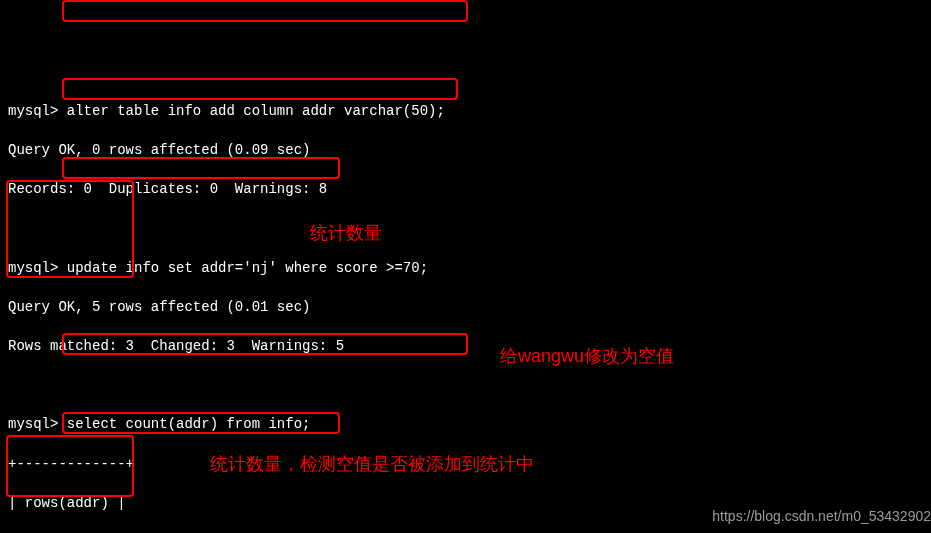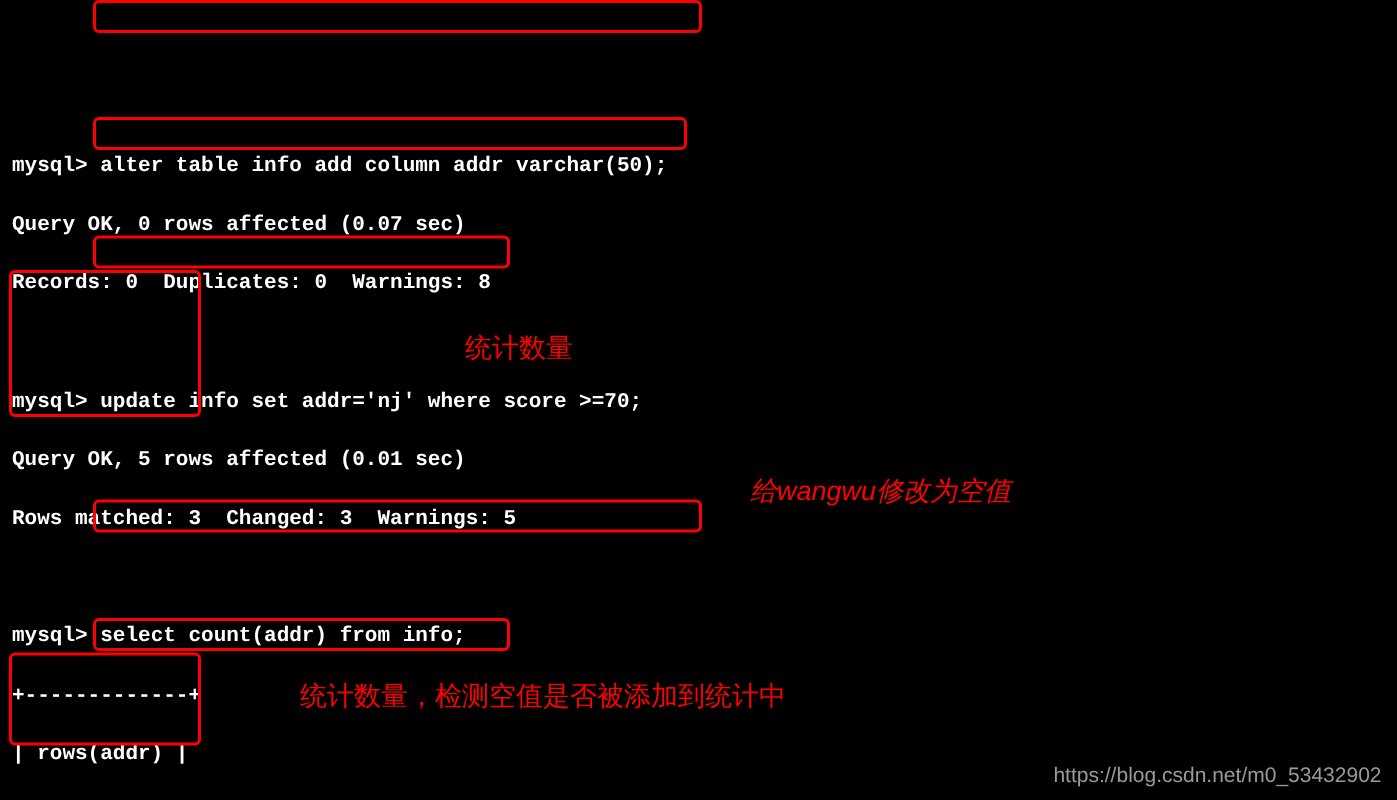--- a/index.html
+++ b/index.html
@@ -9,52 +9,52 @@
       font-family: 'Courier New', Consolas, monospace;
       font-size: 14px;
       line-height: 1.4;
       width: 931px;
       height: 533px;
       padding: 4px 8px;
       position: relative;
       white-space: pre;
       overflow: hidden;
     }
-    .line { display: block; font-weight: bold; }
+    .line { display: block; }
     .hlbox {
       position: absolute;
       border: 2px solid #ff0000;
       border-radius: 4px;
       background: transparent;
       pointer-events: none;
     }
     .annotation {
       position: absolute;
       color: #ff0000;
       font-family: "Microsoft YaHei", "SimHei", sans-serif;
       font-size: 18px;
       white-space: nowrap;
     }
     .watermark {
       position: absolute;
       bottom: 6px;
-      right: 10px;
+      right: 0;
       color: #9a9a9a;
       font-family: Arial, sans-serif;
       font-size: 14px;
     }
   </style>
 </head>
 <body>
 
 
 
 
 <span class="line"><span>mysql&gt; </span><span>alter table info add column addr varchar(50);</span></span>
-<span class="line">Query OK, 0 rows affected (0.07 sec)</span>
+<span class="line">Query OK, 0 rows affected (0.09 sec)</span>
 <span class="line">Records: 0  Duplicates: 0  Warnings: 8</span>
 <span class="line"> </span>
 <span class="line"><span>mysql&gt; </span><span>update info set addr='nj' where score &gt;=70;</span></span>
 <span class="line">Query OK, 5 rows affected (0.01 sec)</span>
 <span class="line">Rows matched: 3  Changed: 3  Warnings: 5</span>
 <span class="line"> </span>
 <span class="line"><span>mysql&gt; </span><span>select count(addr) from info;</span></span>
 <span class="line">+-------------+</span>
 <span class="line">| rows(addr) |</span>
 
@@ -78,20 +78,20 @@
 <div class="hlbox" style="left:62px; top:0px;   width:406px; height:22px;"></div>
 <div class="hlbox" style="left:62px; top:78px;  width:396px; height:22px;"></div>
 <div class="hlbox" style="left:62px; top:157px; width:278px; height:22px;"></div>
 <div class="hlbox" style="left:6px;  top:180px; width:128px; height:98px;"></div>
 <div class="hlbox" style="left:62px; top:333px; width:406px; height:22px;"></div>
 <div class="hlbox" style="left:62px; top:412px; width:278px; height:22px;"></div>
 <div class="hlbox" style="left:6px;  top:435px; width:128px; height:62px;"></div>
 
 
 <div class="annotation" style="left:310px; top:222px;font-family:Liberation Mono, monospace;">统计数量</div>
-<div class="annotation" style="left:500px; top:315px;font-style:italic;">给wangwu修改为空值</div>
-<div class="annotation" style="left:200px; top:452px;">统计数量，检测空值是否被添加到统计中</div>
+<div class="annotation" style="left:500px; top:344px;">给wangwu修改为空值</div>
+<div class="annotation" style="left:210px; top:452px;">统计数量，检测空值是否被添加到统计中</div>
 
 
 <div class="watermark">https://blog.csdn.net/m0_53432902</div>
 
 
 
 
 </body></html>

